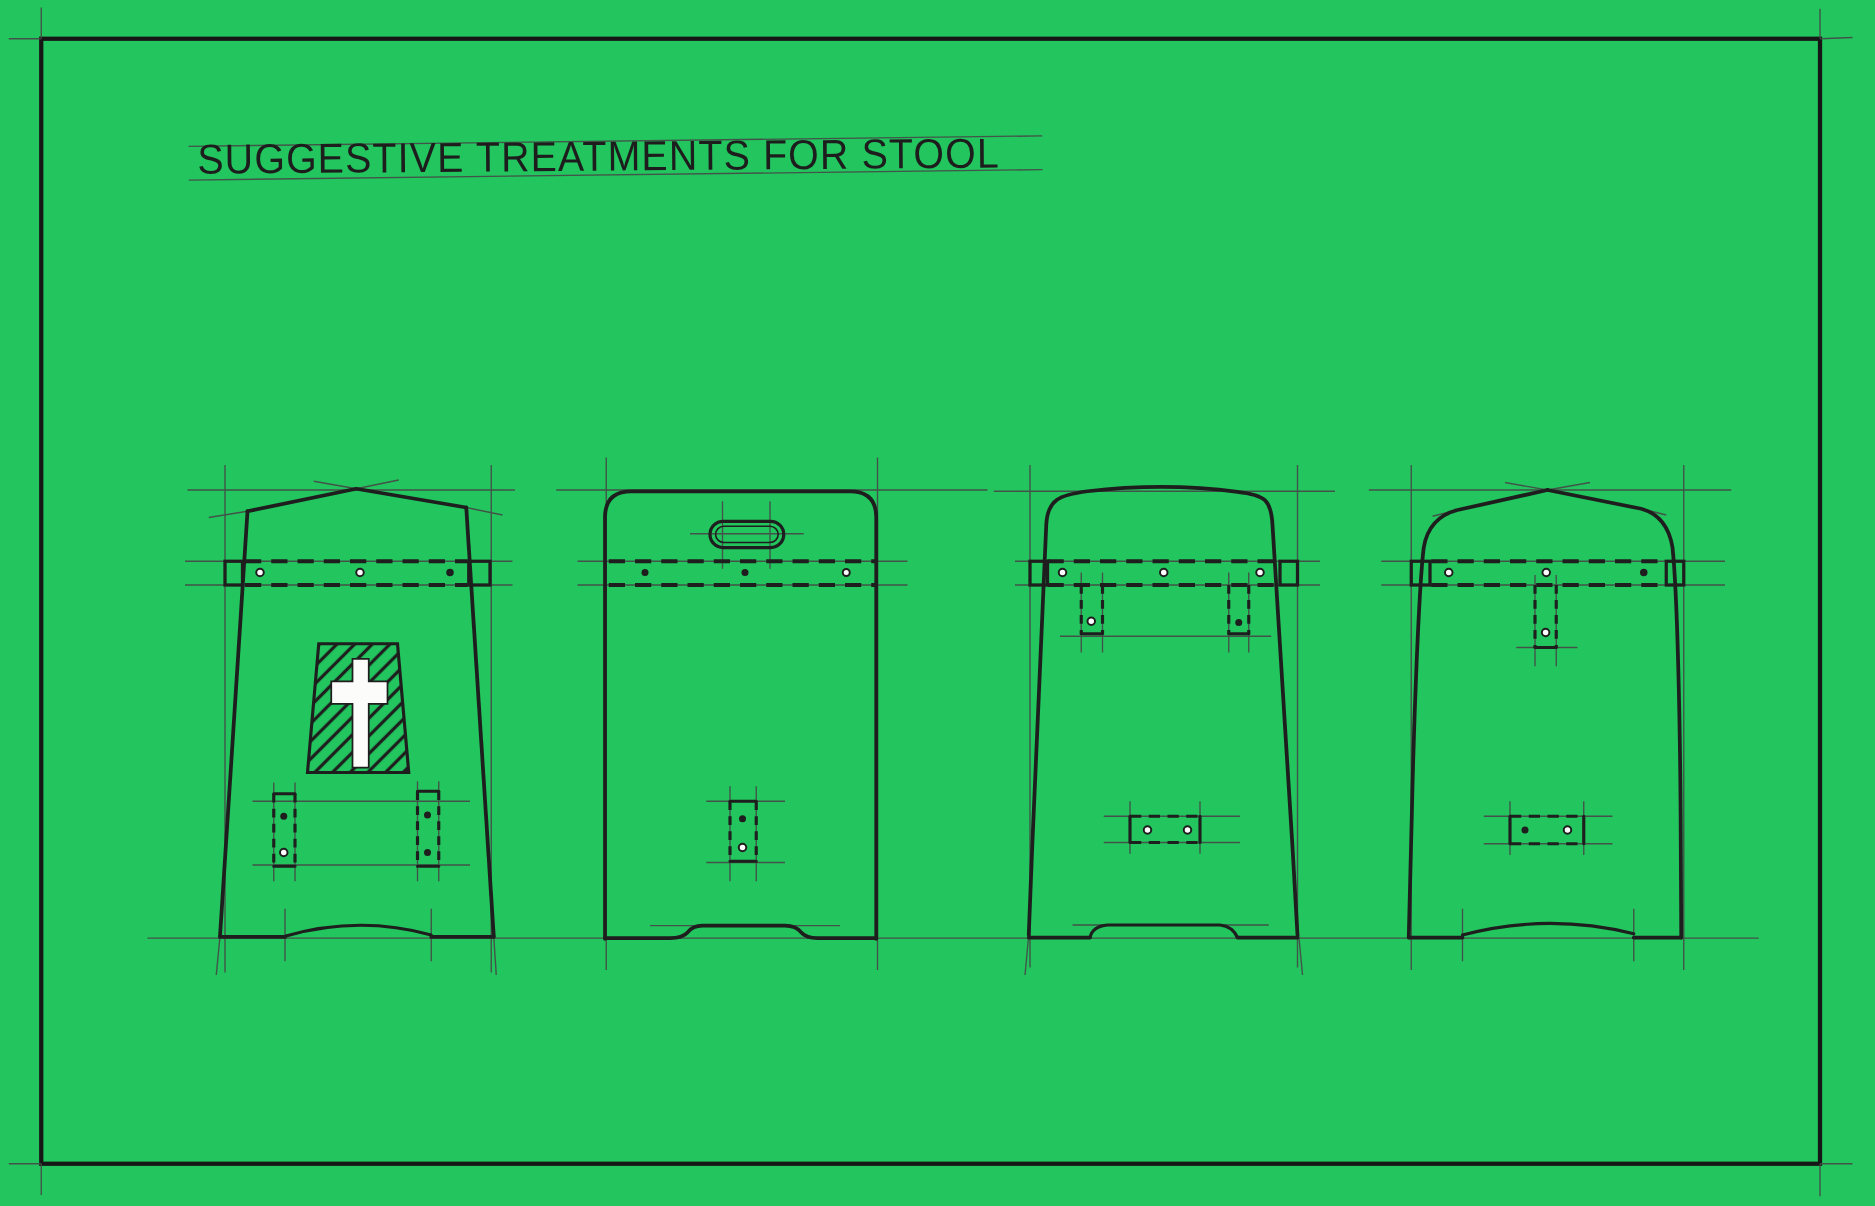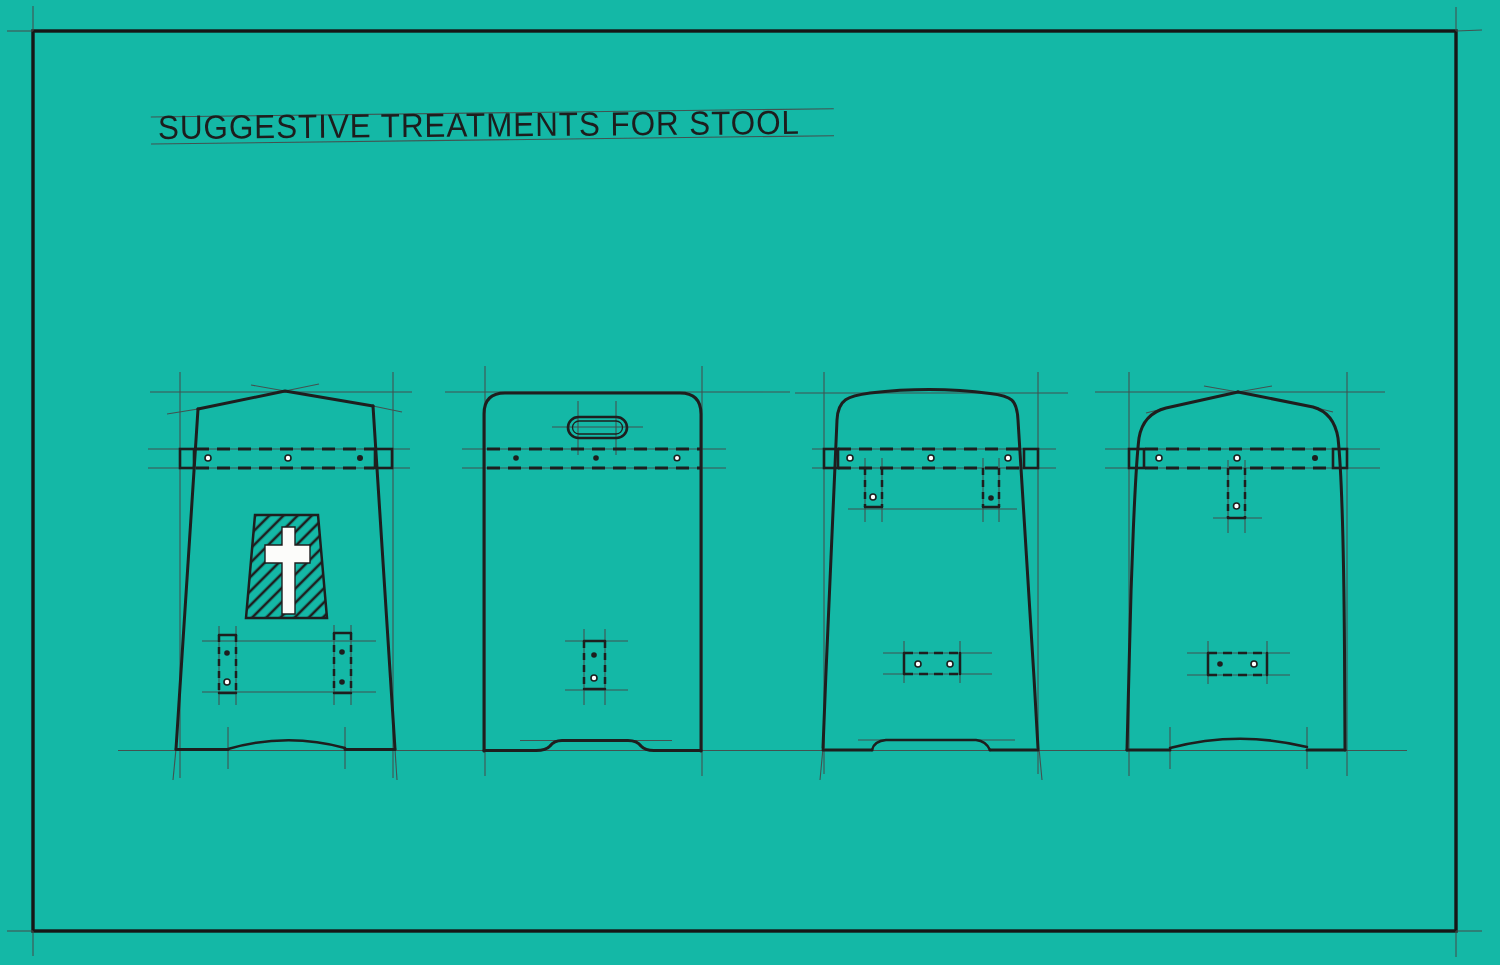--- a/index.html
+++ b/index.html
@@ -1,19 +1,19 @@
 <!DOCTYPE html>
 <html><head>
 <meta charset="utf-8">
 <style>
   html,body{margin:0;padding:0;background:#e9e9e7;}
   .sheet{
     position:relative;
     width:1500px;height:965px;
-    background:#14b8a6;
+    background:#22c55e;
     overflow:hidden;
     font-family:"Liberation Sans", sans-serif;
   }
   svg{display:block;}
   
   .thick{stroke:#1e1e1e;stroke-width:3;fill:none;stroke-linecap:round;stroke-linejoin:round;}
   .thick2{stroke:#1e1e1e;stroke-width:2.5;fill:none;stroke-linecap:round;stroke-linejoin:round;}
   .thin{stroke:#474747;stroke-width:1.1;fill:none;stroke-linecap:butt;opacity:.9;}
   .dashrail{stroke:#1e1e1e;stroke-width:3.1;fill:none;stroke-dasharray:13 8;stroke-linecap:butt;}
   .dashside{stroke:#1e1e1e;stroke-width:2.5;fill:none;stroke-dasharray:7 5;stroke-linecap:butt;}

